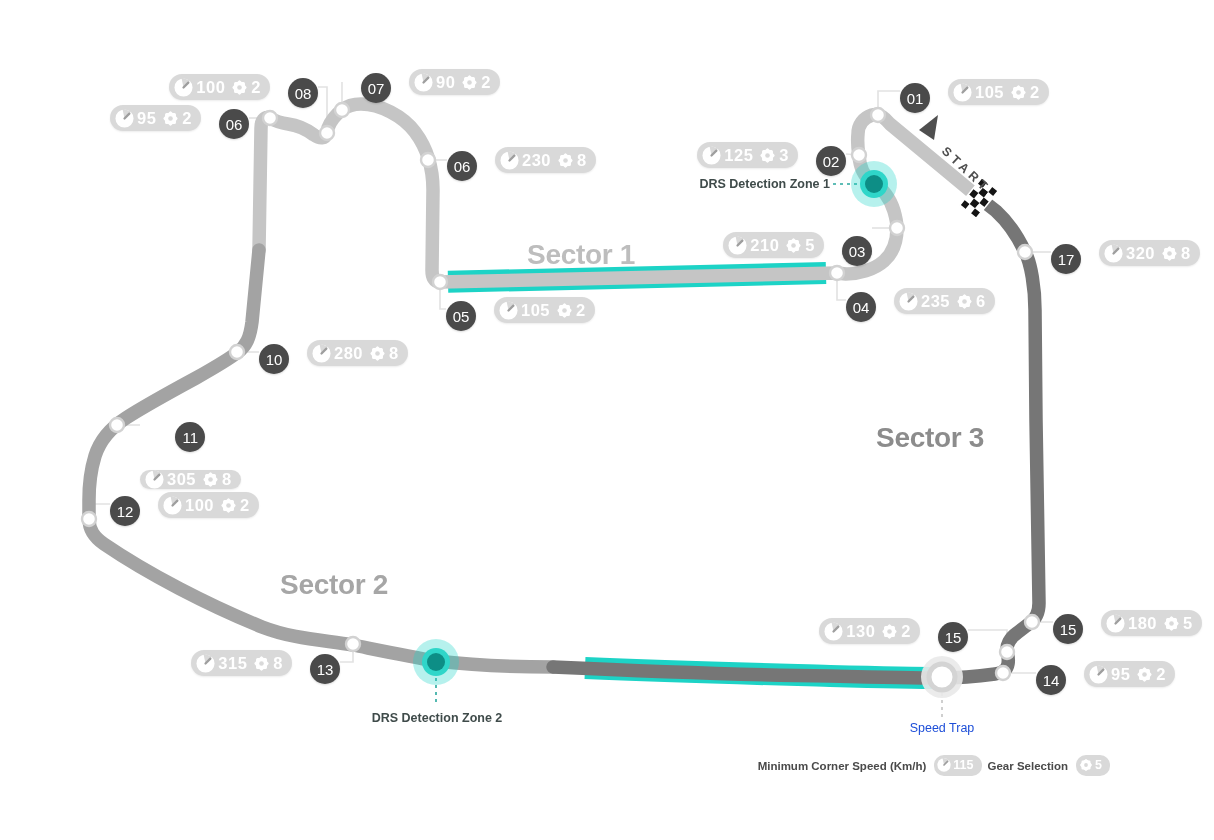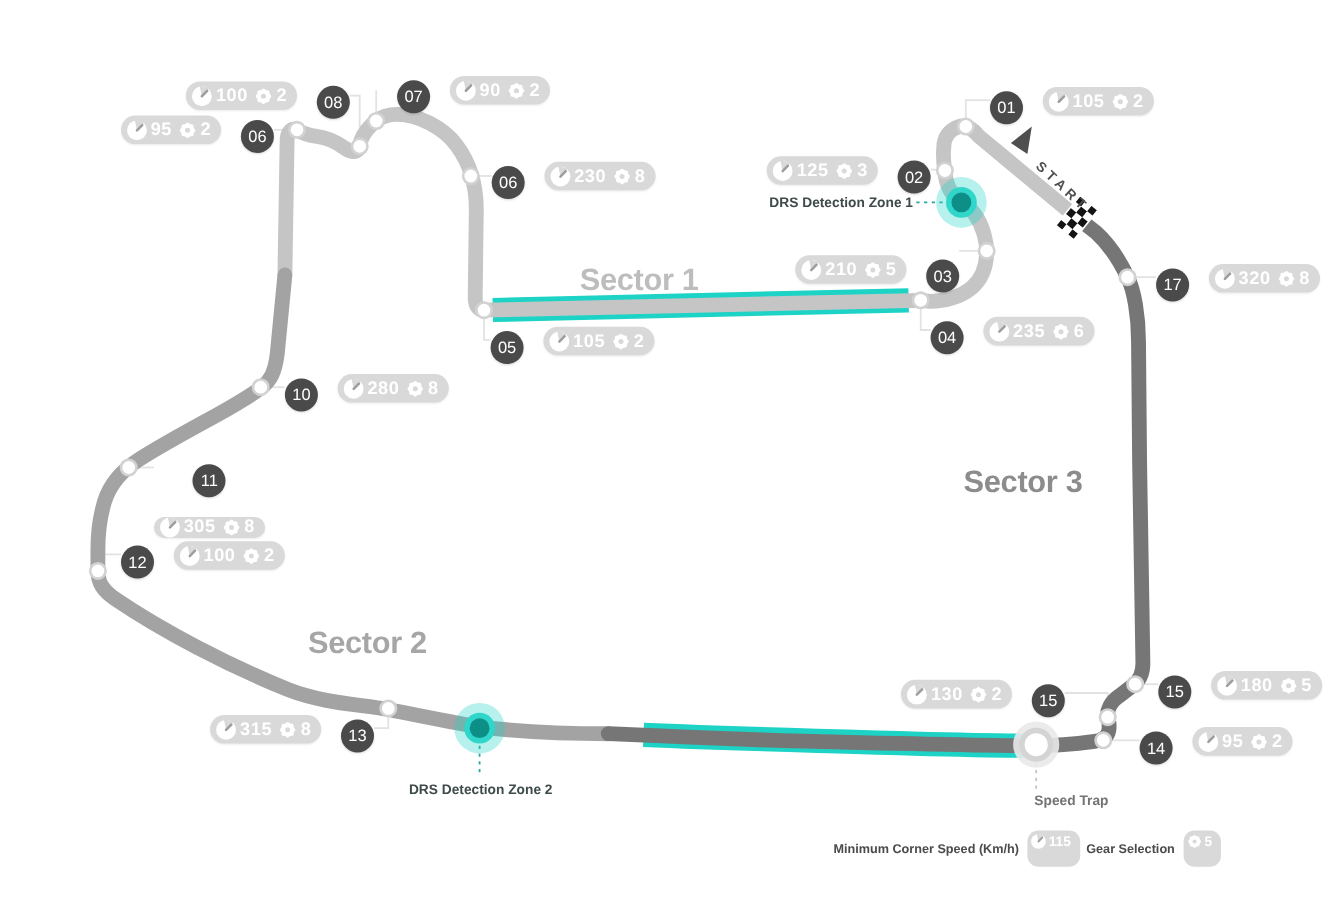--- a/index.html
+++ b/index.html
@@ -25,28 +25,28 @@
         letter-spacing:.5px;box-shadow:0 1px 2px rgba(0,0,0,.08);white-space:nowrap;}
   .pill svg.ico-speedo{width:19px;height:19px;flex:0 0 auto;}
   .pill svg.ico-gear{width:17px;height:17px;margin-left:3px;flex:0 0 auto;}
 
   .sector-label{position:absolute;font-weight:700;font-size:28px;letter-spacing:-.3px;z-index:2;}
   .sector-1{color:var(--sector1-label);margin-top:35px;}
   .sector-2{color:var(--sector2-label);margin-top:46px;}
   .sector-3{color:var(--sector3-label);}
 
   .drs-label{position:absolute;font-weight:700;font-size:12.5px;color:var(--drs-label);z-index:3;}
-  .trap-label{position:absolute;font-weight:700;font-size:12.5px;color:#737373;z-index:3;margin-left:32px;}
+  .trap-label{position:absolute;font-weight:400;font-size:12.5px;color:#1d4ed8;z-index:3;}
 
   .legend{position:absolute;right:104px;top:755px;display:flex;flex-direction:row;
           align-items:flex-end;gap:6px;z-index:3;}
   .legend-row{display:flex;align-items:center;gap:8px;}
   .legend-label{font-weight:700;font-size:11.5px;color:var(--dark-label);}
   .legend-pill{height:19px;border-radius:10px;background:var(--badge-bg);display:flex;
-               align-items:center;gap:2px;padding:0 8px 14px 3px;color:#fff;font-weight:700;
+               align-items:center;gap:2px;padding:0 8px 2px 3px;color:#fff;font-weight:700;
                font-size:12.5px;}
   .legend-pill svg{width:14px;height:14px;}
 </style>
 </head>
 <body>
 
 <svg width="0" height="0" style="position:absolute" aria-hidden="true">
   <defs>
     <symbol id="ico-speedo" viewBox="0 0 20 20">
       <circle cx="10" cy="10" r="9.5" fill="#ffffff"></circle>

